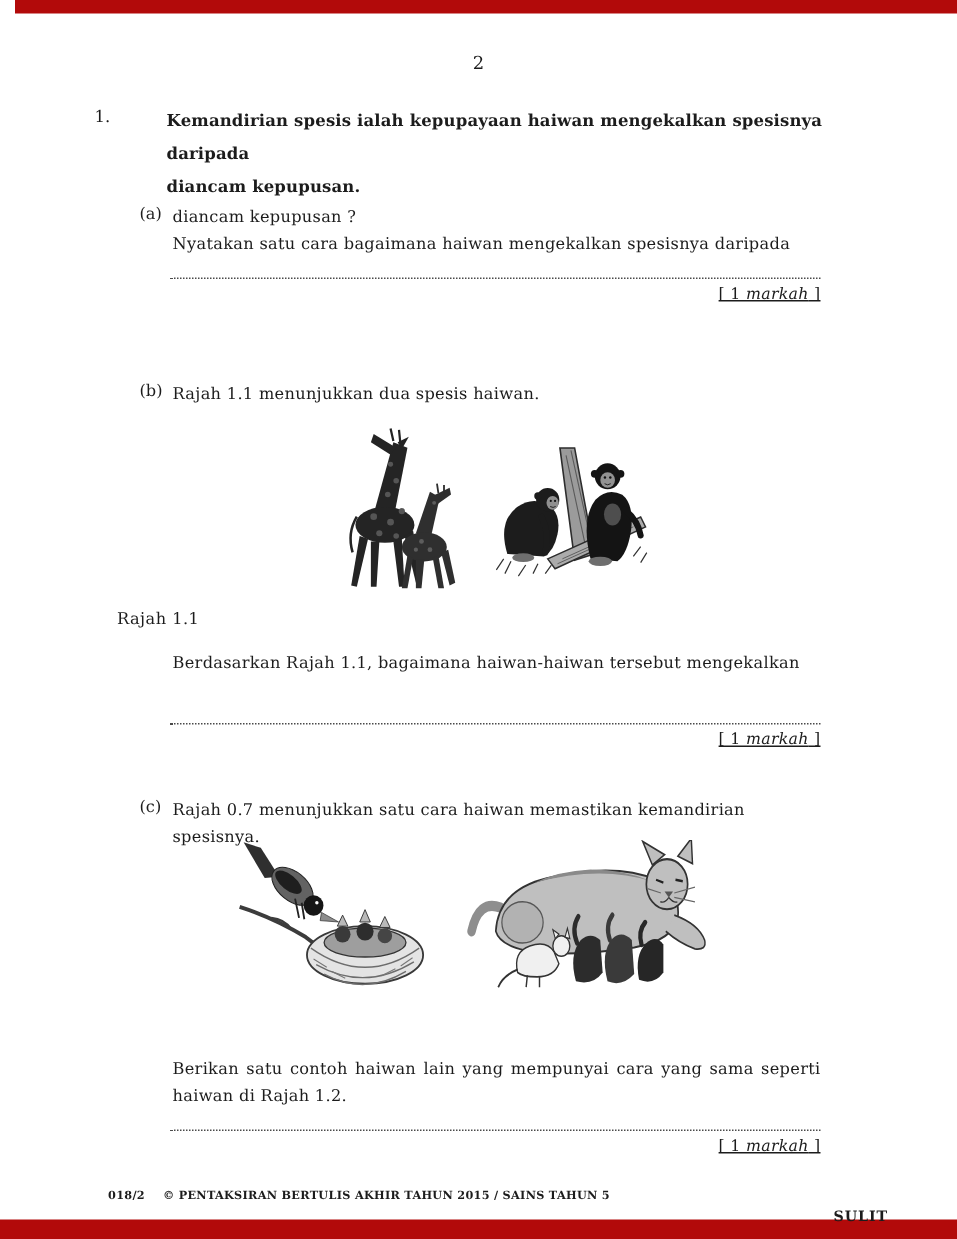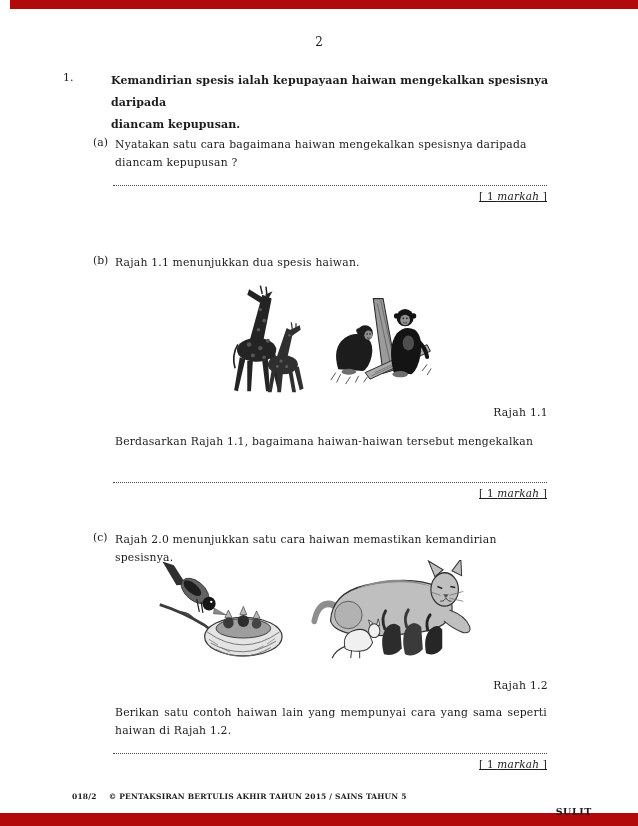--- a/index.html
+++ b/index.html
@@ -23,21 +23,21 @@
 
   .part-label { left:93px; font-size:10.8px; }
   .body-text  { left:115px; width:432px; font-size:10.8px; line-height:17.5px; letter-spacing:.2px; }
   .body-text span { display:block; }
   .justify-first { text-align:justify; text-align-last:justify; }
 
   .dotted { left:113px; width:434px; height:1px; border-bottom:1.6px dotted #4a4a4a; }
   .marks  { left:115px; width:432px; text-align:right; font-size:10.5px; letter-spacing:.2px;text-decoration:underline; }
   .marks i { font-style:italic; }
 
-  .fig-caption { left:78px; width:470px; text-align:right; font-size:10.8px; letter-spacing:.3px; }
+  .fig-caption { left:78px; width:470px; text-align:left; font-size:10.8px; letter-spacing:.3px; }
 
   .footer-line { top:792px; left:72px; font-size:7.5px; font-weight:bold; letter-spacing:.2px; white-space:nowrap; }
   .footer-line .code { margin-right:12px; }
   .sulit { top:806px; right:46px; font-size:9.5px; font-weight:bold; letter-spacing:.6px; }
 
   svg { display:block; }
 </style>
 </head>
 <body>
 
@@ -48,22 +48,22 @@
   <div class="abs page-number">2</div>
 
   <div class="abs q-number">1.</div>
   <div class="abs q-intro">
     <span>Kemandirian spesis ialah kepupayaan haiwan mengekalkan spesisnya daripada</span>
     <span>diancam kepupusan.</span>
   </div>
 
   <div class="abs part-label" style="top:136px">(a)</div>
   <div class="abs body-text" style="top:136px">
+    <span>diancam kepupusan ?</span>
     <span>Nyatakan satu cara bagaimana haiwan mengekalkan spesisnya daripada</span>
-    <span>diancam kepupusan ?</span>
   </div>
   <div class="abs dotted" style="top:184px"></div>
   <div class="abs marks" style="top:190px"><span>[ 1 </span><i>markah</i><span> ]</span></div>
 
   <div class="abs part-label" style="top:254px">(b)</div>
   <div class="abs body-text" style="top:254px">Rajah 1.1 menunjukkan dua spesis haiwan.</div>
 
   <svg class="abs" style="top:282px; left:221px" width="90" height="112" viewBox="0 0 96 122" preserveAspectRatio="none" aria-label="giraffes">
     <g fill="#242424">
       <polygon points="30,66 44,14 54,18 44,70"></polygon>
@@ -135,21 +135,21 @@
 
   <div class="abs fig-caption" style="top:406px">Rajah 1.1</div>
 
   <div class="abs body-text" style="top:433px">
     <span>Berdasarkan Rajah 1.1, bagaimana haiwan-haiwan tersebut mengekalkan</span>
   </div>
   <div class="abs dotted" style="top:481px"></div>
   <div class="abs marks" style="top:487px"><span>[ 1 </span><i>markah</i><span> ]</span></div>
 
   <div class="abs part-label" style="top:531px">(c)</div>
-  <div class="abs body-text" style="top:531px">Rajah 2.0 menunjukkan satu cara haiwan memastikan kemandirian spesisnya.</div>
+  <div class="abs body-text" style="top:531px">Rajah 0.7 menunjukkan satu cara haiwan memastikan kemandirian spesisnya.</div>
 
   <svg class="abs" style="top:557px; left:158px" width="132" height="108" viewBox="0 0 150 118" preserveAspectRatio="none" aria-label="bird feeding chicks">
     <path d="M2,52 Q28,60 52,74 Q58,78 62,82" fill="none" stroke="#3c3c3c" stroke-width="3"></path>
     <path d="M26,60 q10,1 15,8" fill="none" stroke="#3c3c3c" stroke-width="1.5"></path>
     <path d="M5,5 L18,9 L32,30 L21,31 Z" fill="#2f2f2f"></path>
     <ellipse cx="42" cy="37" rx="18" ry="10.5" transform="rotate(38 42 37)" fill="#636363" stroke="#222" stroke-width="0.8"></ellipse>
     <ellipse cx="39" cy="34" rx="12" ry="5.5" transform="rotate(38 39 34)" fill="#1e1e1e"></ellipse>
     <circle cx="58" cy="51" r="7.5" fill="#161616"></circle>
     <circle cx="60.5" cy="49" r="1.3" fill="#fff"></circle>
     <path d="M64,56 L77,63 L63,62 Z" fill="#8d8d8d" stroke="#222" stroke-width="0.5"></path>
@@ -185,21 +185,20 @@
     <path d="M52,88 Q40,92 36,100" fill="none" stroke="#333" stroke-width="1.4"></path>
     <path d="M60,92 l-1,8 M70,93 l0,7" stroke="#333" stroke-width="1.2" fill="none"></path>
     <path d="M100,96 Q94,78 104,68 Q112,62 120,68 L122,90 Q114,99 100,96 Z" fill="#2c2c2c"></path>
     <path d="M101,70 Q96,60 102,52" fill="none" stroke="#2c2c2c" stroke-width="3.5" stroke-linecap="round"></path>
     <path d="M126,96 Q120,76 130,67 Q138,61 146,68 L148,91 Q138,100 126,96 Z" fill="#3a3a3a"></path>
     <path d="M128,68 Q124,58 130,51" fill="none" stroke="#3a3a3a" stroke-width="3.5" stroke-linecap="round"></path>
     <path d="M152,95 Q148,78 158,70 Q166,64 172,71 L172,90 Q164,99 152,95 Z" fill="#262626"></path>
     <path d="M154,71 Q151,62 157,56" fill="none" stroke="#262626" stroke-width="3.5" stroke-linecap="round"></path>
   </svg>
 
-  <div class="abs fig-caption" style="top:679px">Rajah 1.2</div>
 
   <div class="abs body-text" style="top:704px">
     <span class="justify-first">Berikan satu contoh haiwan lain yang mempunyai cara yang sama seperti</span>
     <span>haiwan di Rajah 1.2.</span>
   </div>
   <div class="abs dotted" style="top:752px"></div>
   <div class="abs marks" style="top:758px"><span>[ 1 </span><i>markah</i><span> ]</span></div>
 
   <div class="abs footer-line">
     <span class="code">018/2</span><span>© PENTAKSIRAN BERTULIS AKHIR TAHUN 2015 / SAINS TAHUN 5</span>

